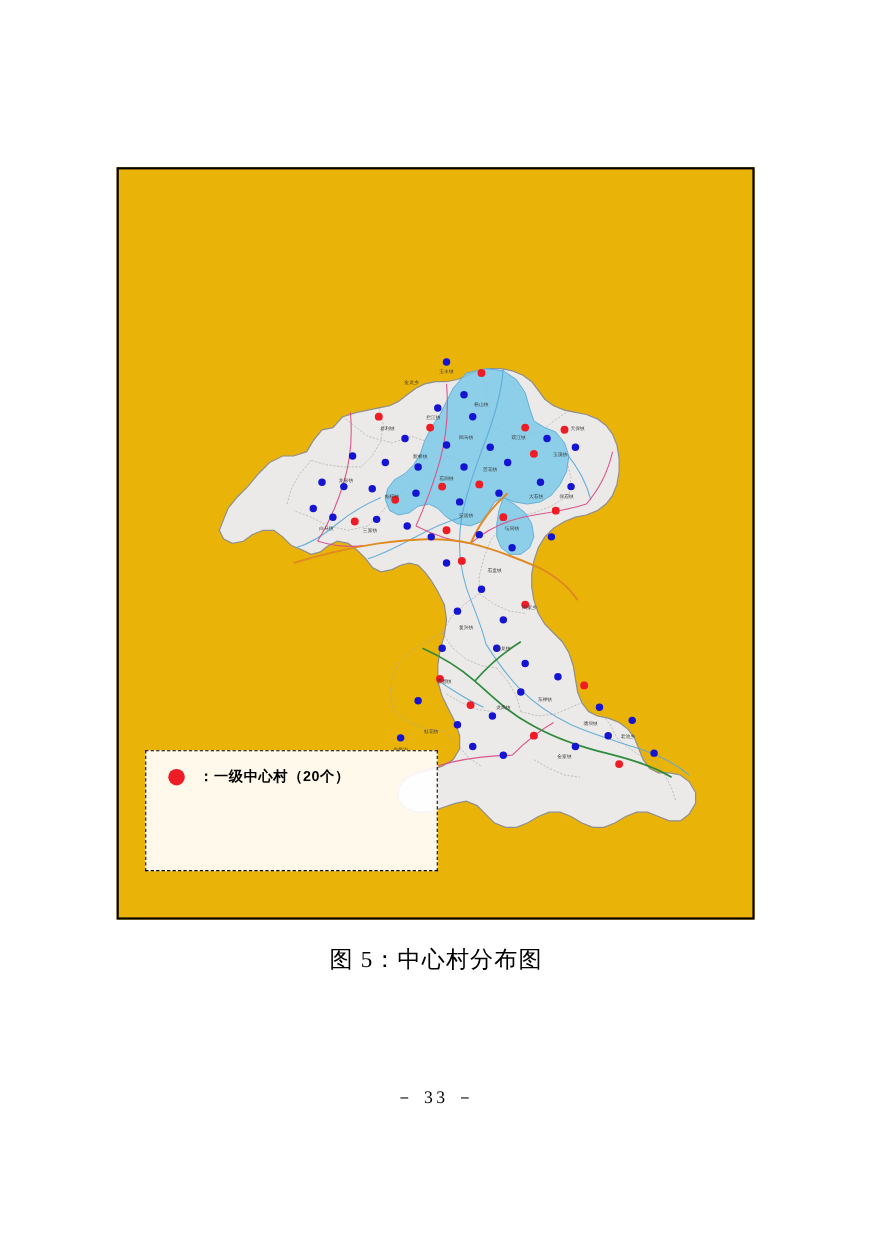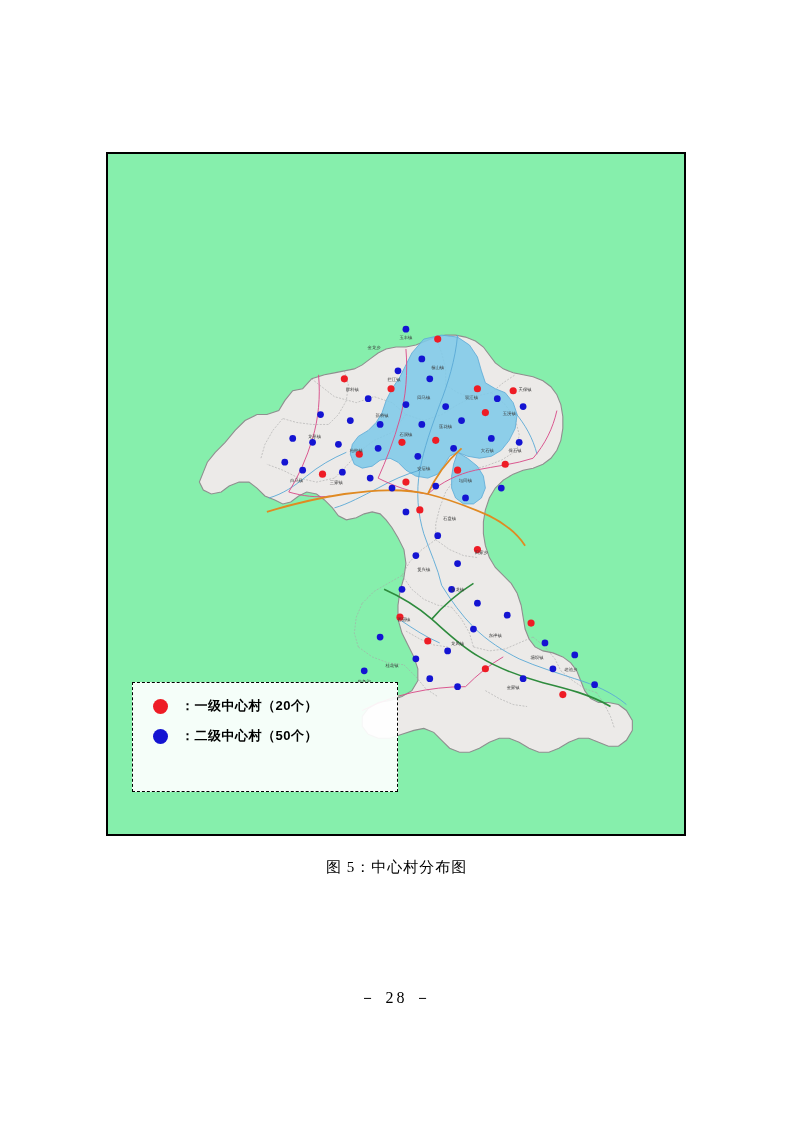--- a/index.html
+++ b/index.html
@@ -24,21 +24,21 @@
   }
 
   
   .figure-box {
     position: absolute;
     left: 106px;
     top: 152px;
     width: 580px;
     height: 684px;
     border: 2px solid #000;
-    background: #86efac;
+    background: #eab308;
     box-sizing: border-box;
   }
 
   .map-stage {
     position: absolute;
     inset: 0;
     overflow: hidden;
   }
   .map-svg {
     position: absolute;
@@ -96,21 +96,21 @@
   }
 
   
   .caption {
     position: absolute;
     left: 0;
     top: 858px;
     width: 793px;
     text-align: center;
     font-family: "Liberation Serif", serif;
-    font-size: 15px;
+    font-size: 21px;
     letter-spacing: 1px;
   }
   .page-number {
     position: absolute;
     left: 0;
     top: 988px;
     width: 793px;
     text-align: center;
     font-family: "Liberation Serif", serif;
     font-size: 16px;
@@ -346,28 +346,22 @@
           </g>
       </svg>
 
       <div class="legend">
         <div class="legend-row">
           <span class="legend-swatch">
             <span class="dot red"></span>
           </span>
           <span class="legend-text">：一级中心村（20个）</span>
         </div>
-        <div class="legend-row">
-          <span class="legend-swatch">
-            <span class="dot blue"></span>
-          </span>
-          <span class="legend-text">：二级中心村（50个）</span>
-        </div>
       </div>
 
     </div>
   </div>
 
   <div class="caption">图 5：中心村分布图</div>
 
-  <div class="page-number">－ 28 －</div>
+  <div class="page-number">－ 33 －</div>
 
 </div>
 
 </body></html>

